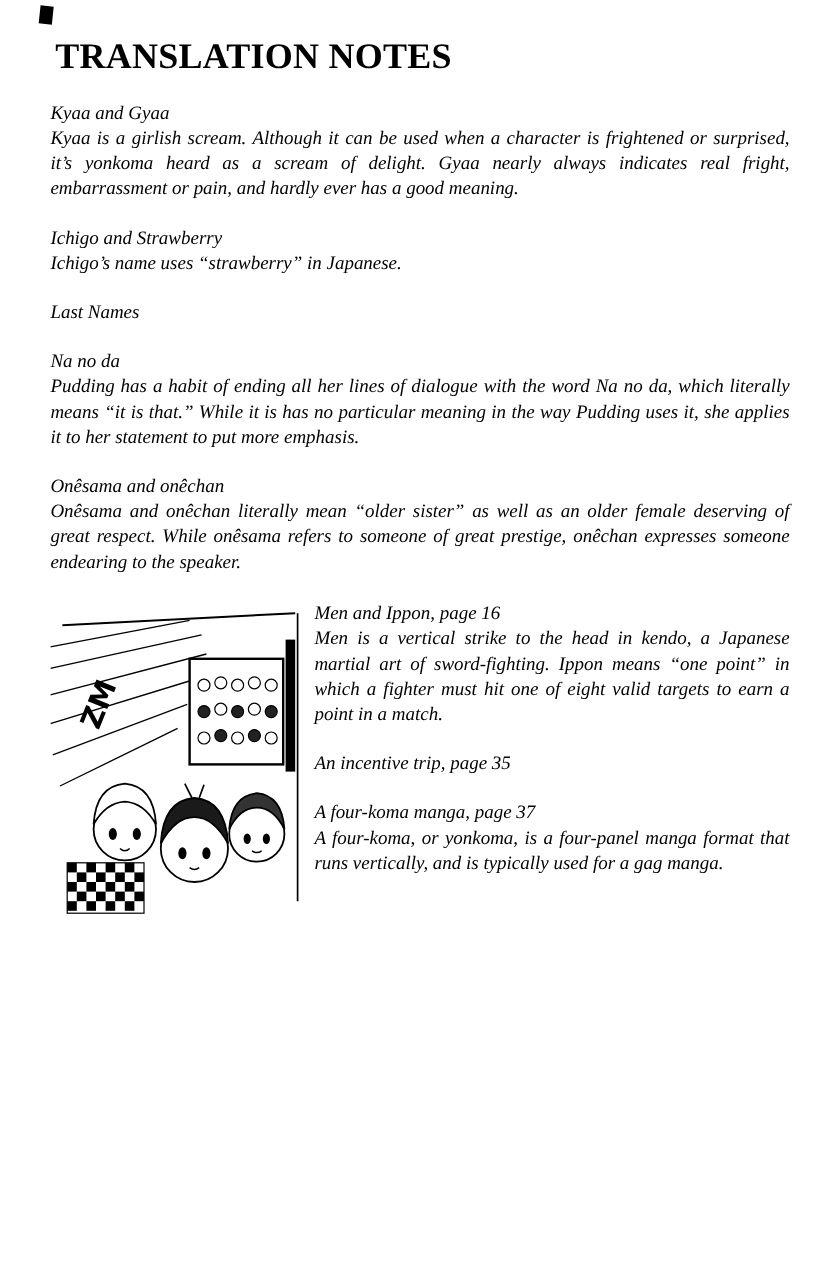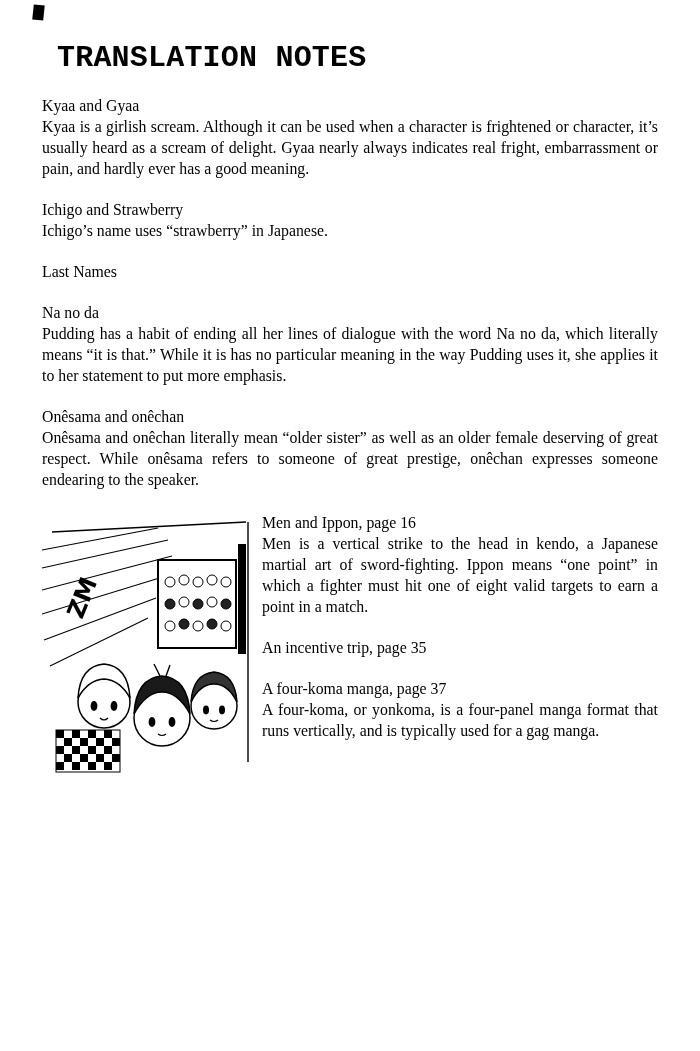--- a/index.html
+++ b/index.html
@@ -18,34 +18,35 @@
   .corner-mark {
     position: absolute;
     left: 33px;
     top: 5px;
     width: 11px;
     height: 15px;
     background: #000;
     transform: rotate(6deg);
   }
   .title {
-    font-family: Liberation Mono, monospace;
+    font-family: Liberation Serif, serif;
     font-weight: bold;
     font-size: 30px;
     letter-spacing: 0.2px;
-    margin: 15px;
+    margin: 4px;
     padding-top: 28px;
     line-height: 1.05;
   }
   .notes { margin-top: 14px; }
   .note { margin-top: 20px; }
   .note p {
     margin: 0;
     font-size: 15.8px;
     line-height: 21px;
+    font-style: italic;
   }
   .note .body { text-align: justify; }
   .wrap-area { margin-top: 22px; }
   .illustration {
     float: left;
     width: 208px;
     height: 258px;
     margin: 4px 12px 2px 0;
   }
   .illustration svg { display: block; }
@@ -63,21 +64,21 @@
 <div class="page">
 
   <div class="corner-mark"></div>
 
   <h1 class="title">TRANSLATION NOTES</h1>
 
   <div class="notes">
 
     <section class="note">
       <p class="heading">Kyaa and Gyaa</p>
-      <p class="body">Kyaa is a girlish scream. Although it can be used when a character is frightened or character, it’s usually heard as a scream of delight. Gyaa nearly always indicates real fright, embarrassment or pain, and hardly ever has a good meaning.</p>
+      <p class="body">Kyaa is a girlish scream. Although it can be used when a character is frightened or surprised, it’s yonkoma heard as a scream of delight. Gyaa nearly always indicates real fright, embarrassment or pain, and hardly ever has a good meaning.</p>
     </section>
 
     <section class="note">
       <p class="heading">Ichigo and Strawberry</p>
       <p class="body">Ichigo’s name uses “strawberry” in Japanese.</p>
     </section>
 
     <section class="note">
       <p class="heading">Last Names</p>
     </section>

